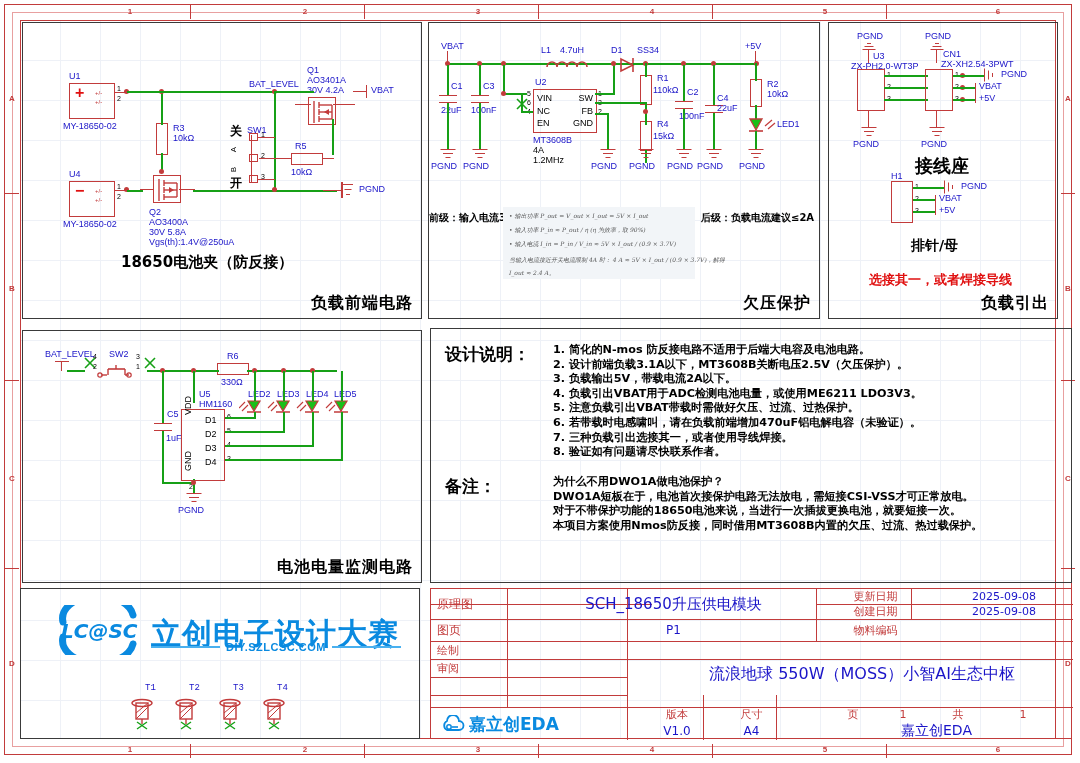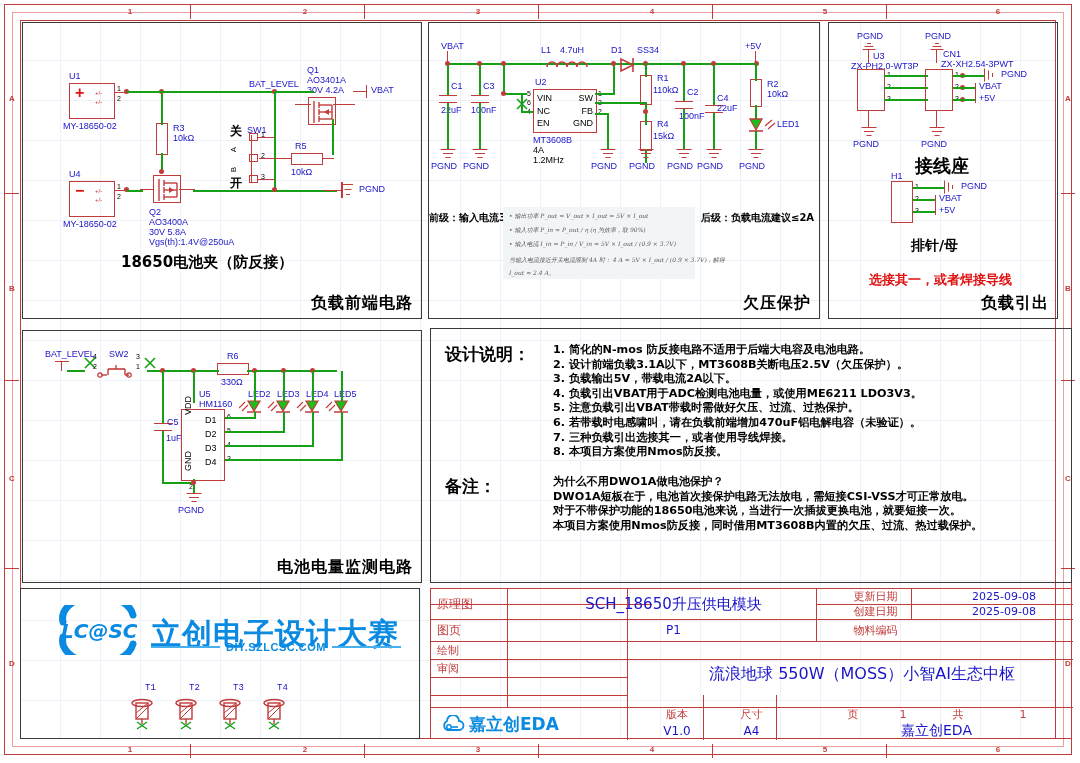--- a/index.html
+++ b/index.html
@@ -578,21 +578,21 @@
     <div class="vallbl" style="left:198px;top:46px">330Ω</div>
     <div class="wire wire-h" style="left:182px;top:39px;width:14px"></div>
     <div class="wire wire-h" style="left:224px;top:39px;width:90px"></div>
     <div class="junc" style="left:229px;top:37px"></div>
     <div class="junc" style="left:258px;top:37px"></div>
     <div class="junc" style="left:287px;top:37px"></div>
 
     <div class="wire wire-v" style="left:139px;top:40px;height:52px"></div>
     <div class="pinw pinw-h" style="left:131px;top:92px;width:18px"></div>
     <div class="pinw pinw-h" style="left:131px;top:99px;width:18px"></div>
-    <div class="reflbl" style="left:144px;top:86px">C5</div>
+    <div class="reflbl" style="left:144px;top:78px">C5</div>
     <div class="vallbl" style="left:143px;top:102px">1uF</div>
     <div class="wire wire-v" style="left:139px;top:100px;height:52px"></div>
     <div class="wire wire-h" style="left:139px;top:151px;width:32px"></div>
 
     <div class="wire wire-v" style="left:170px;top:40px;height:32px"></div>
     <div class="reflbl" style="left:176px;top:58px">U5</div>
     <div class="vallbl" style="left:176px;top:68px">HM1160</div>
     <div class="box" style="left:158px;top:78px;width:44px;height:72px"></div>
     <div style="position:absolute;left:160px;top:84px;font-size:9px;color:#000;transform:rotate(-90deg);transform-origin:left top;white-space:nowrap">VDD</div>
     <div style="position:absolute;left:160px;top:140px;font-size:9px;color:#000;transform:rotate(-90deg);transform-origin:left top;white-space:nowrap">GND</div>
@@ -663,21 +663,21 @@
   <div class="notes">
     <div class="notes-head" style="left:14px;top:14px">设计说明：</div>
     <ol class="notes-list">
       <li>简化的N-mos 防反接电路不适用于后端大电容及电池电路。</li>
       <li>设计前端负载3.1A以下，MT3608B关断电压2.5V（欠压保护）。</li>
       <li>负载输出5V，带载电流2A以下。</li>
       <li>负载引出VBAT用于ADC检测电池电量，或使用ME6211 LDO3V3。</li>
       <li>注意负载引出VBAT带载时需做好欠压、过流、过热保护。</li>
       <li>若带载时电感啸叫，请在负载前端增加470uF铝电解电容（未验证）。</li>
       <li>三种负载引出选接其一，或者使用导线焊接。</li>
-      <li>本项目方案使用Nmos防反接。</li>
+      <li>验证如有问题请尽快联系作者。</li>
     </ol>
     <div class="notes-head" style="left:14px;top:146px">备注：</div>
     <div class="remark-body">
       <div>为什么不用DWO1A做电池保护？</div>
       <div>DWO1A短板在于，电池首次接保护电路无法放电，需短接CSI-VSS才可正常放电。</div>
       <div>对于不带保护功能的18650电池来说，当进行一次插拔更换电池，就要短接一次。</div>
       <div>本项目方案使用Nmos防反接，同时借用MT3608B内置的欠压、过流、热过载保护。</div>
     </div>
   </div>
 

